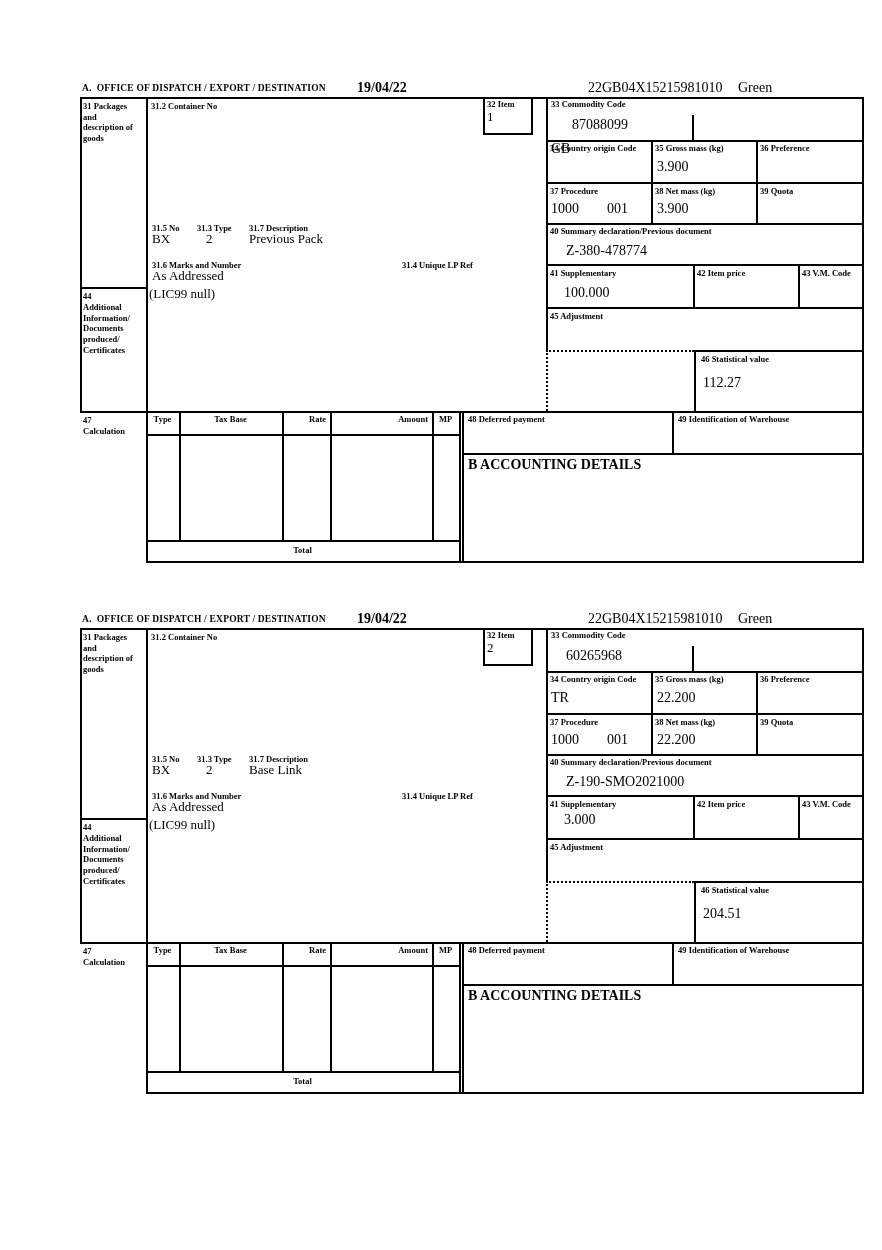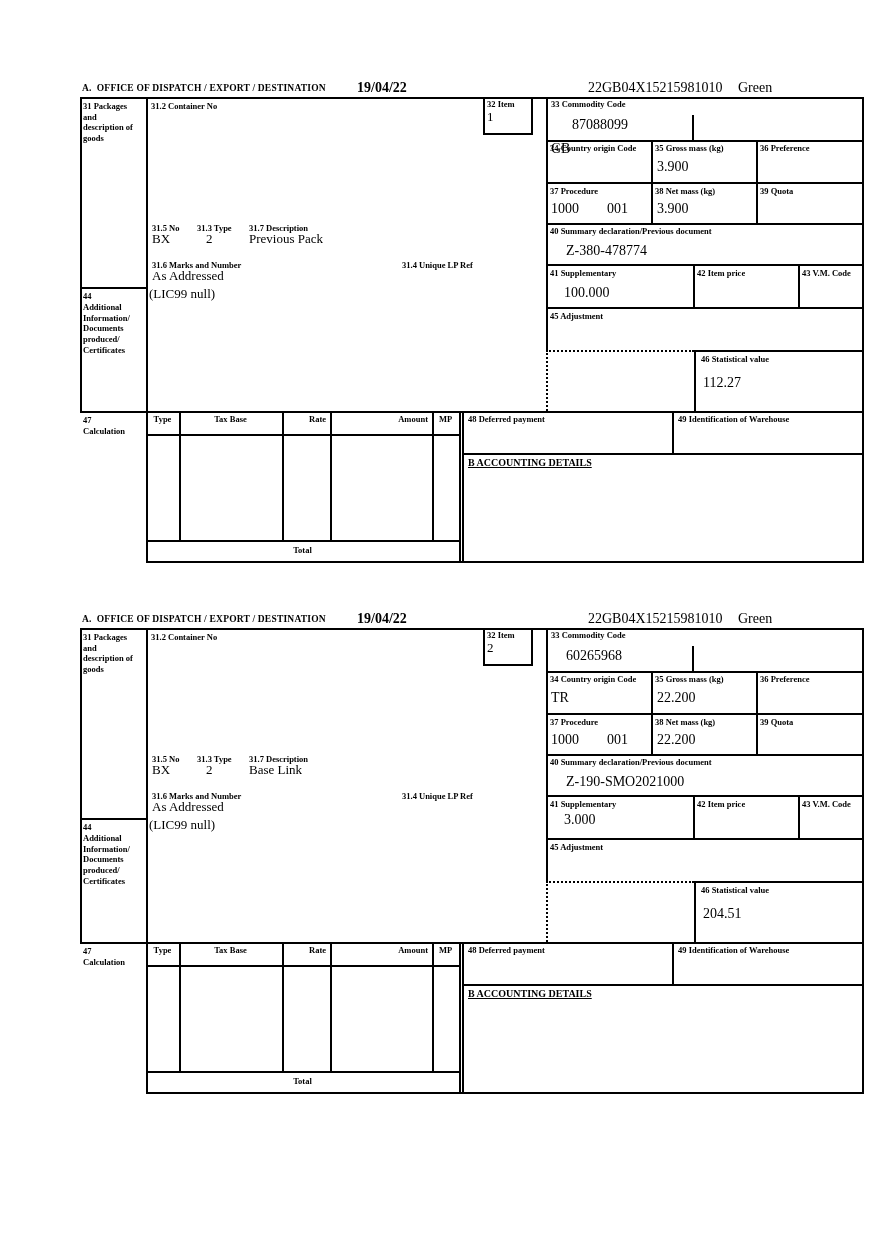--- a/index.html
+++ b/index.html
@@ -17,21 +17,21 @@
   .hl{height:2px;}
   .vl{width:2px;}
   .dh{position:absolute;height:0;border-top:2px dotted #000;}
   .dv{position:absolute;width:0;border-left:2px dotted #000;}
   .lab{position:absolute;font-weight:bold;font-size:8.5px;line-height:1.25;white-space:nowrap;}
   .lab.wrap{white-space:normal;}
   .val{position:absolute;font-size:13px;line-height:1.1;white-space:nowrap;}
   .vlg{font-size:14px;}
   .c{text-align:center;}
   .r{text-align:right;}
-  .big-lab{position:absolute;font-weight:bold;font-size:10px;white-space:nowrap;text-decoration:underline;}
+  .big-lab{position:absolute;font-weight:bold;font-size:14px;white-space:nowrap;}
 </style>
 </head>
 <body>
 
 <div id="blocks">
   <div class="block b0">
     <span class="hdr-office">A.  OFFICE OF DISPATCH / EXPORT / DESTINATION</span>
     <span class="hdr-date">19/04/22</span>
     <span class="hdr-ref">22GB04X15215981010</span>
     <span class="hdr-status">Green</span>

